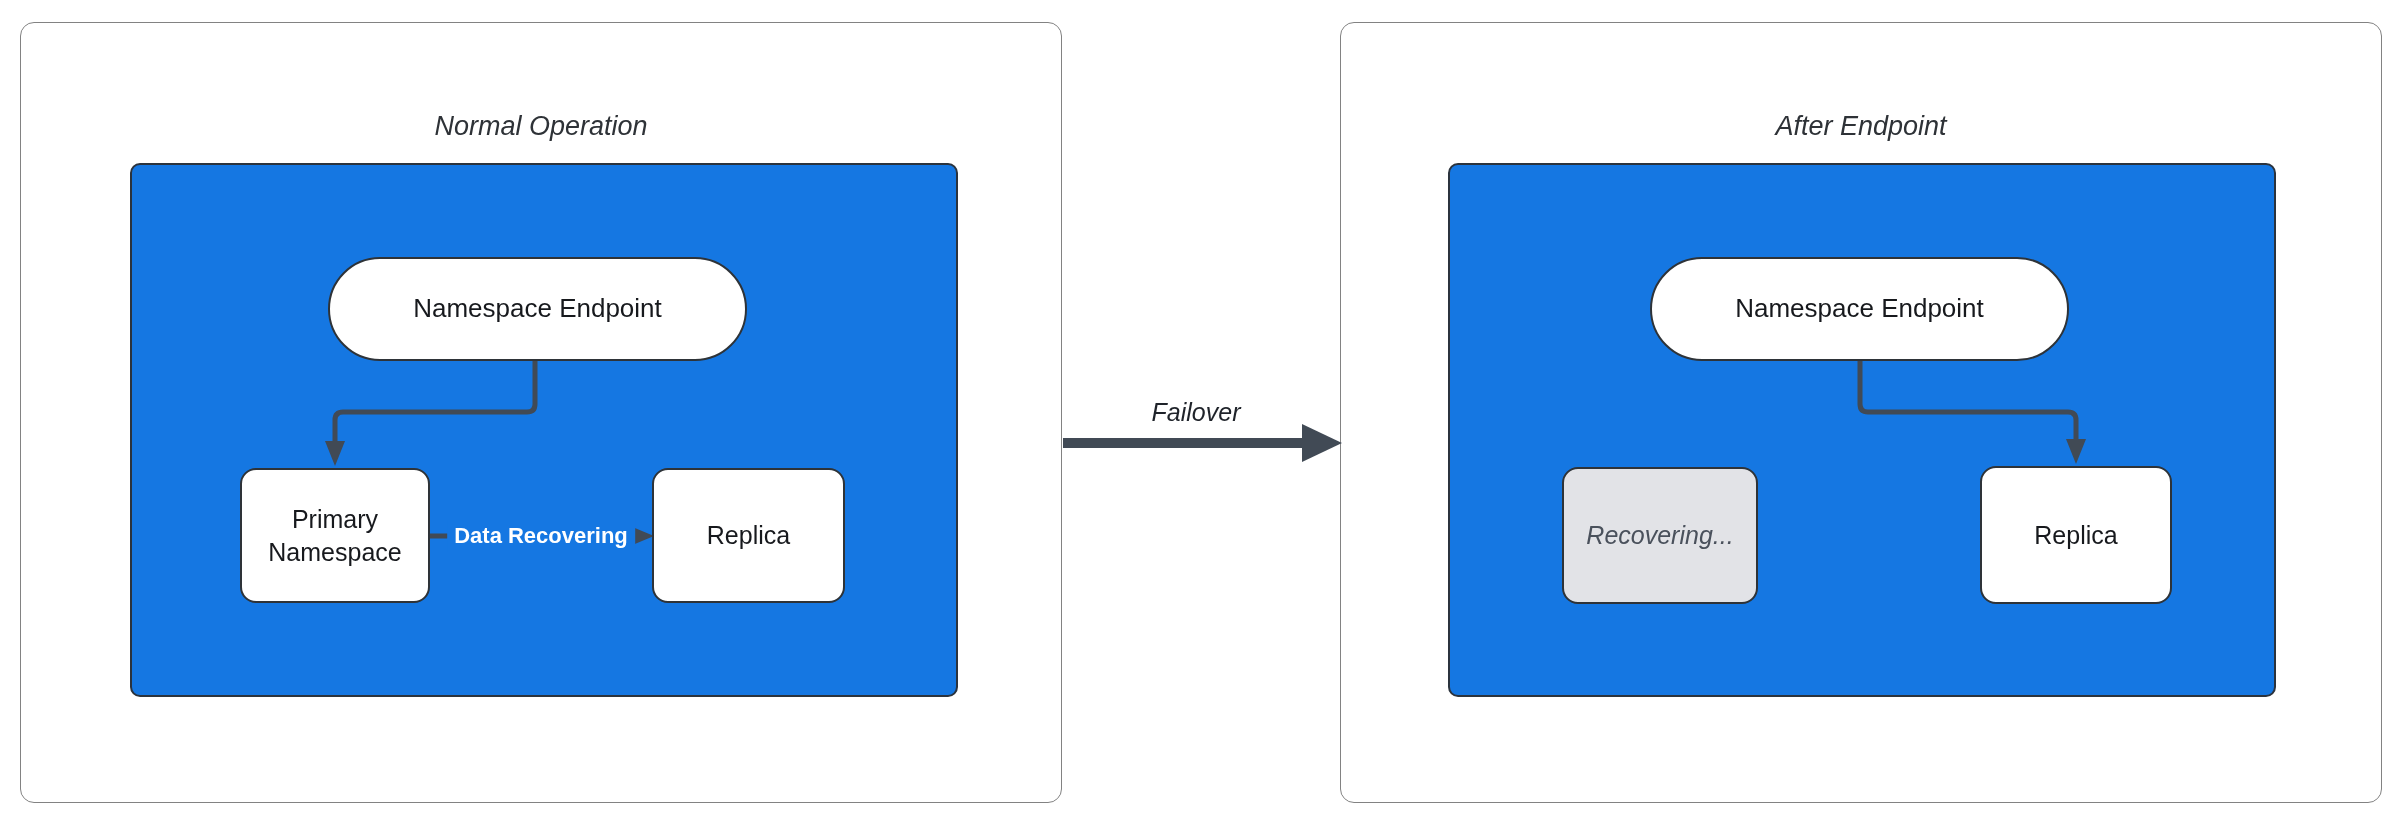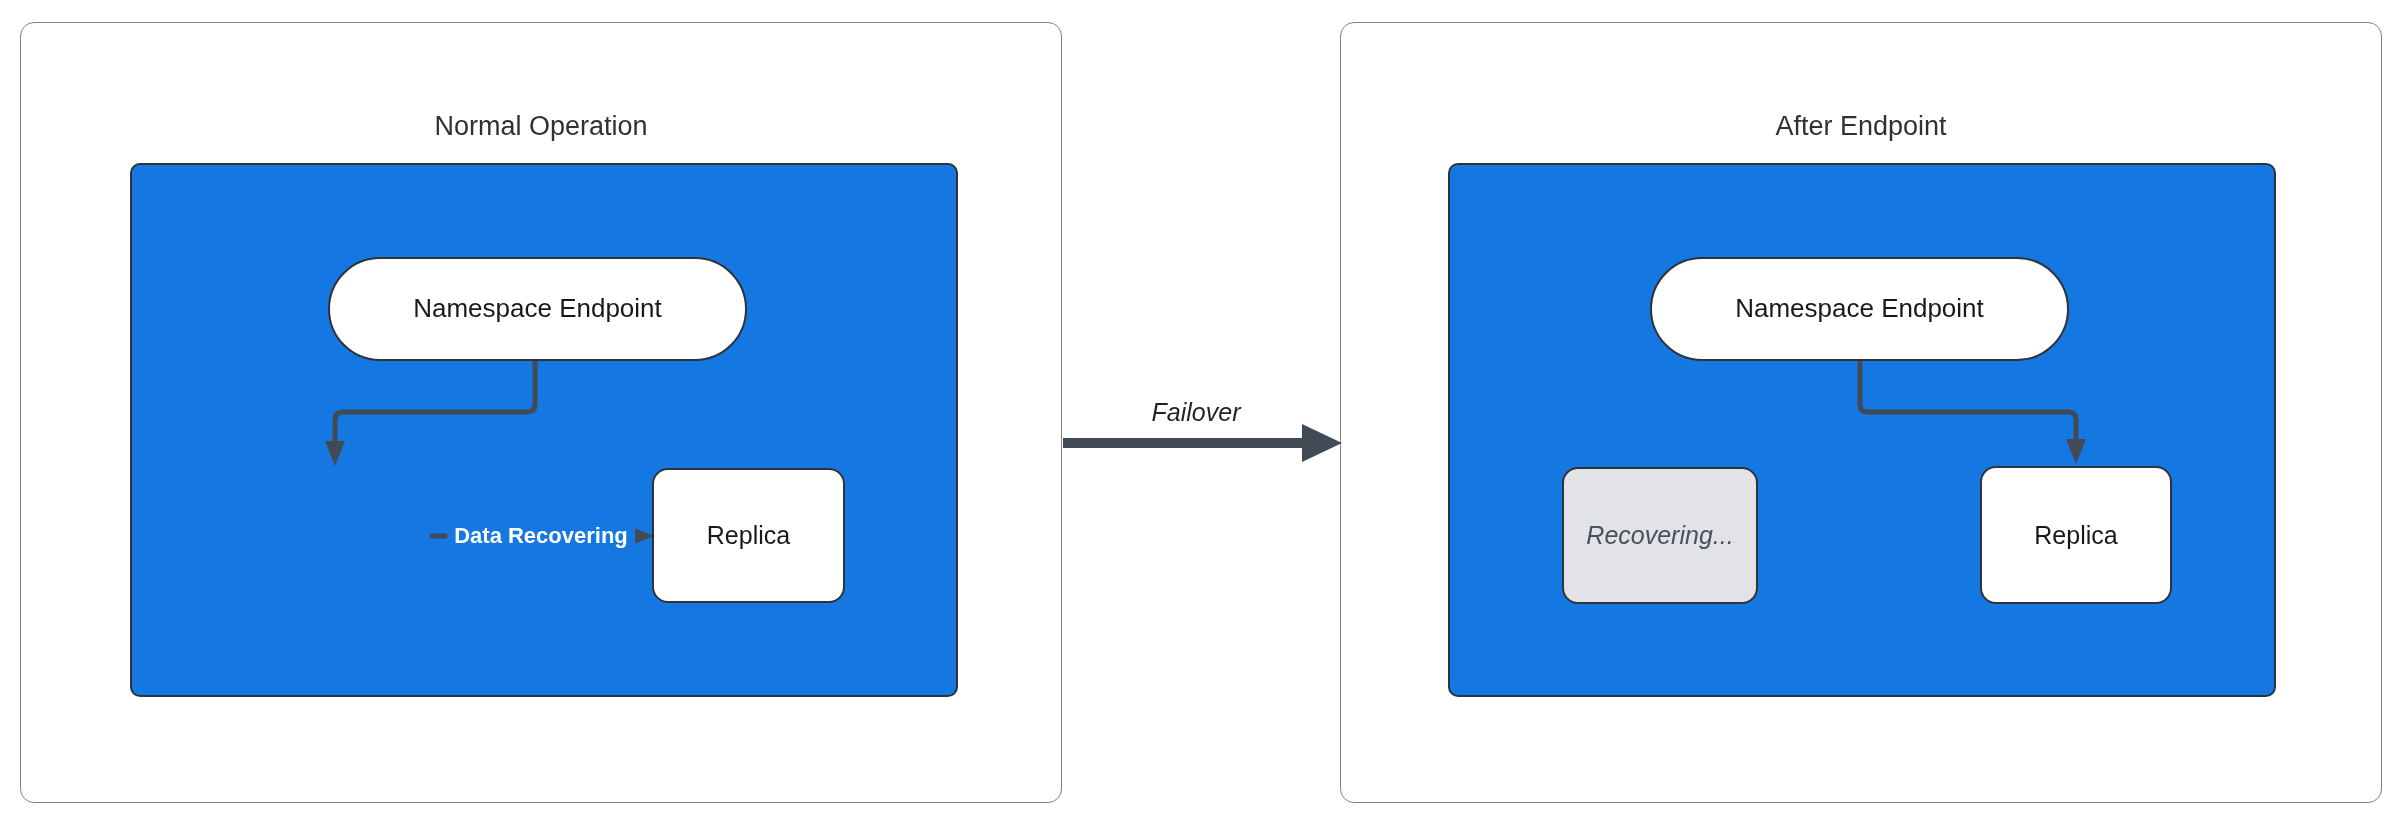--- a/index.html
+++ b/index.html
@@ -24,21 +24,21 @@
 
   .panel{
     position:absolute;top:22px;width:1042px;height:781px;
     background:#FFFFFF;
     border:1.5px solid var(--panel-border,#828282);
     border-radius:14px;
   }
   .panel-title{
     position:absolute;top:88px;left:0;width:100%;
     text-align:center;
-    font-size:27px;
+    font-size:27px;font-style:italic;
     color:var(--title-text,#2E3237);
   }
   .container-box{
     position:absolute;top:163px;width:828px;height:534px;
     background:var(--container-fill,#1577E2);
     border:2px solid #2B333D;
     border-radius:10px;
   }
   .node{
     position:absolute;
@@ -115,20 +115,23 @@
 
     <g>
       <path class="connector" d="M1860,361 L1860,404 Q1860,412 1868,412 L2068,412 Q2076,412 2076,420 L2076,442"></path>
       <polygon class="arrowhead" points="2076,464 2066,439 2086,439"></polygon>
     </g>
   </svg>
 
   <div class="node stadium" style="left:328px;top:257px;width:419px;height:104px;">
     <span>Namespace Endpoint</span>
   </div>
+  <div class="node" style="left:240px;top:468px;width:190px;height:135px;">
+    <span>Primary Namespace</span>
+  </div>
   <div class="node" style="left:652px;top:468px;width:193px;height:135px;">
     <span>Replica</span>
   </div>
   <div class="edge-label" style="left:541px;top:536px;">Data Recovering</div>
 
   <div class="transition-label" style="left:1196px;top:412px;font-style:italic;">Failover</div>
 
   <div class="node stadium" style="left:1650px;top:257px;width:419px;height:104px;">
     <span>Namespace Endpoint</span>
   </div>

